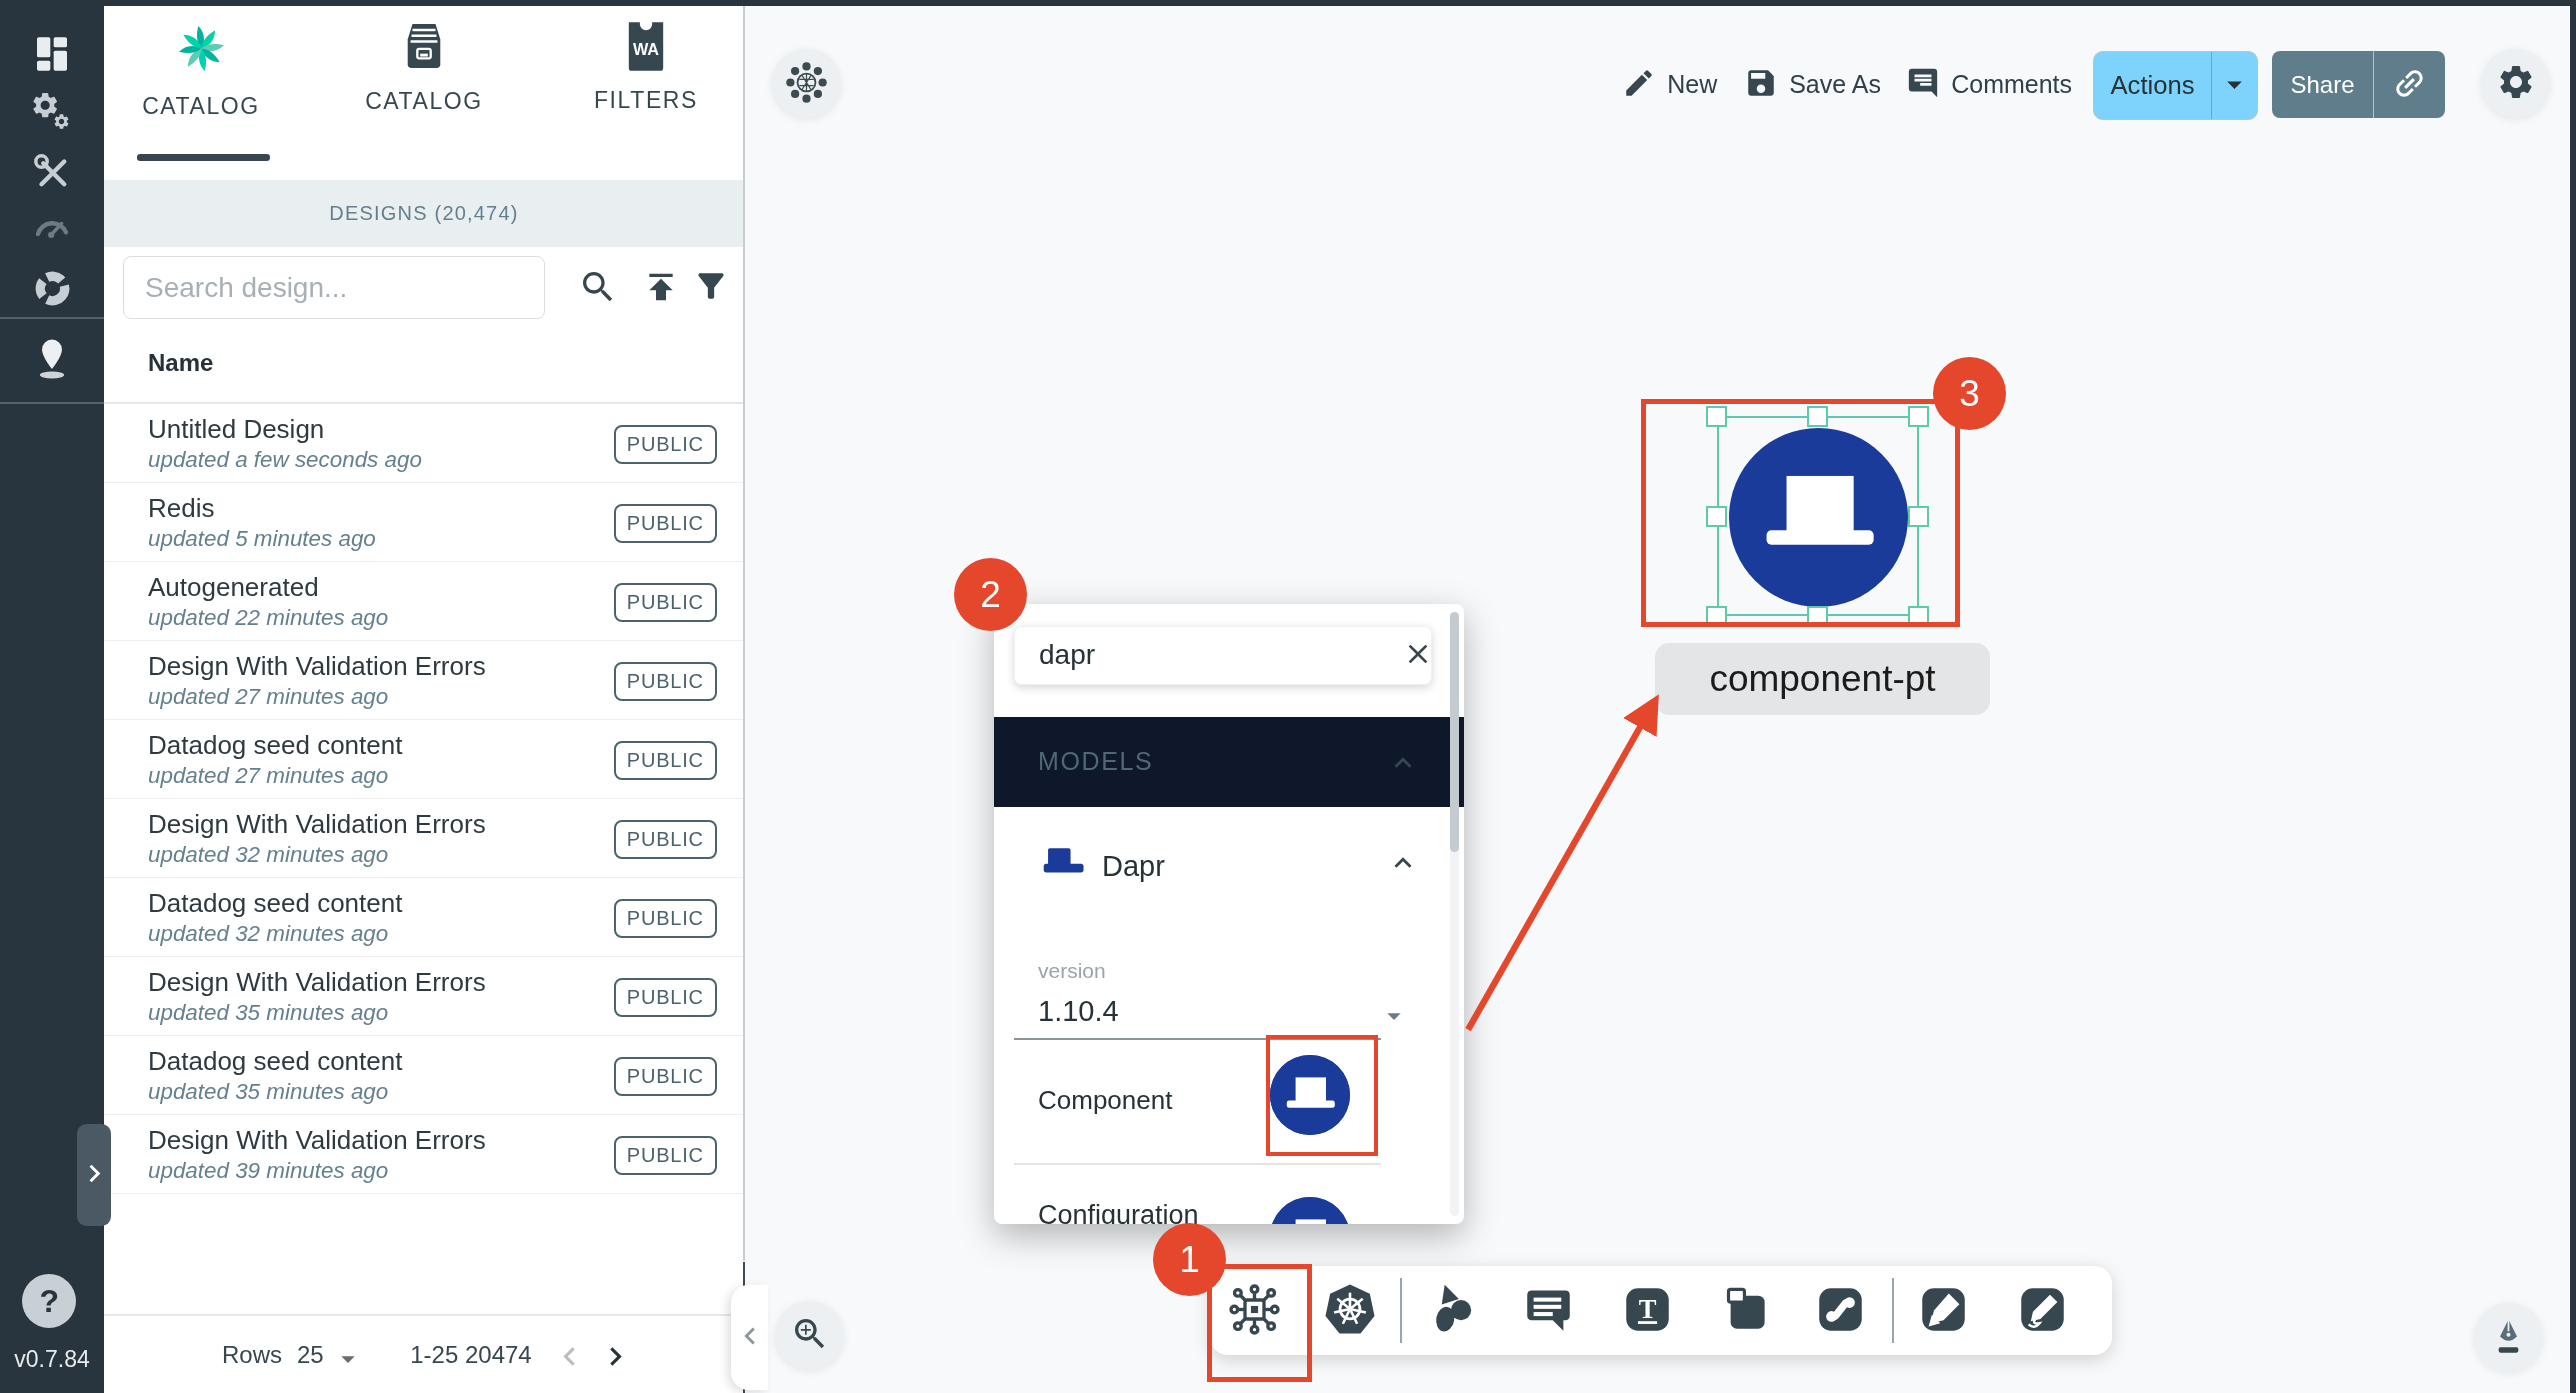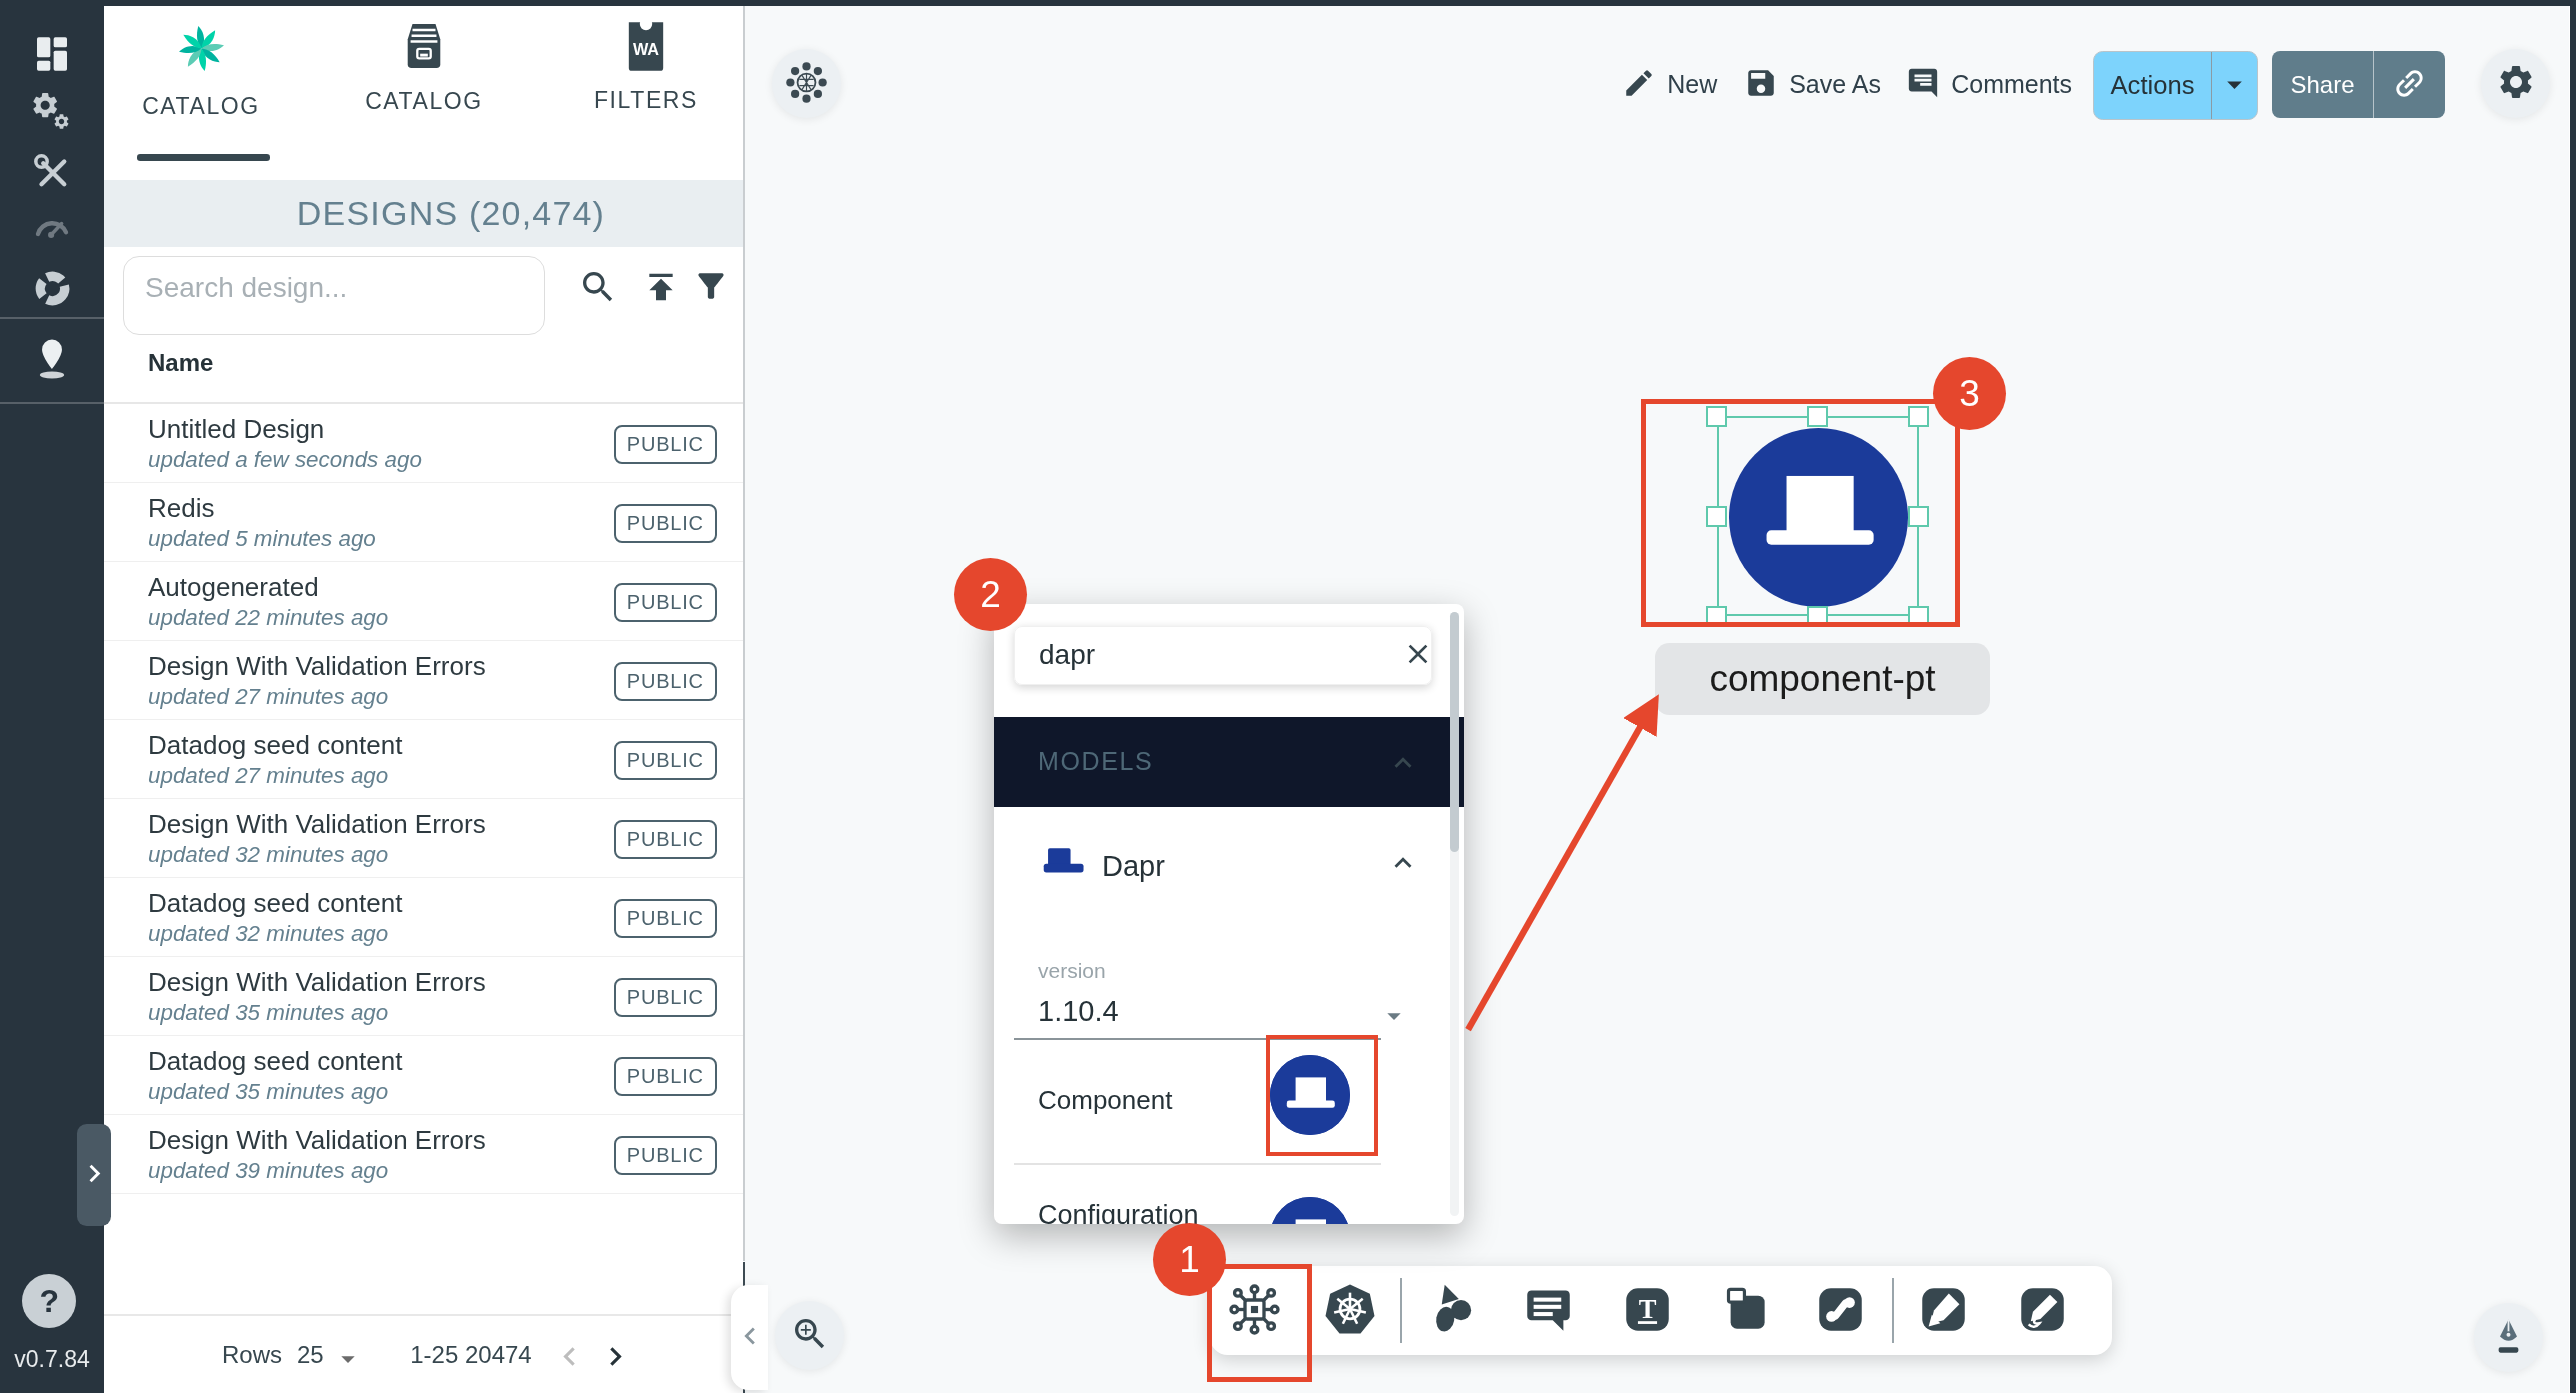--- a/index.html
+++ b/index.html
@@ -27,24 +27,24 @@
   
   #panel{left:104px;top:6.4px;width:640px;height:1387px;background:#fff;}
   #panel-edge-light{left:743px;top:6.4px;width:2.4px;height:1255px;background:#C9CDD0;z-index:3;}
   #panel-edge-dark{left:743px;top:1262px;width:2.4px;height:132px;background:#3C4A52;z-index:3;}
 
   .tab{position:absolute;top:16px;width:152px;height:144px;display:flex;flex-direction:column;align-items:center;justify-content:flex-start;cursor:pointer;}
   .tab-label{margin-top:14.4px;font-size:23px;letter-spacing:1.6px;color:#37474F;}
   #tab-underline{position:absolute;left:33px;top:148px;width:133px;height:6.4px;background:#37474F;border-radius:3.2px;}
 
   #panel-header{left:0;top:174px;width:640px;height:67px;background:#E9EEF1;color:var(--muted);
-    font-size:34px;letter-spacing:1.2px;padding-left:27px;}
-
-  #search-input{position:absolute;left:19px;top:250px;width:399px;height:61px;border:1.6px solid #DDDDDD;border-radius:16px;
-    font-size:28px;color:#263238;padding:0 0 16px 21px;outline:none;font-family:inherit;}
+    font-size:20px;letter-spacing:1.2px;}
+
+  #search-input{position:absolute;left:19px;top:250px;width:399px;height:61px;border:1.6px solid #DDDDDD;border-radius:8px;
+    font-size:28px;color:#263238;padding:0 0 0 21px;outline:none;font-family:inherit;}
   #search-input::placeholder{color:#A8B0B5;}
   .panel-icon{position:absolute;top:261px;width:42px;height:42px;}
 
   #col-name{position:absolute;left:44px;top:343px;font-size:24px;font-weight:bold;color:#263238;}
   #col-divider{position:absolute;left:0;top:396px;width:640px;height:1.6px;background:#E7E7E7;}
 
   #design-list{position:absolute;left:0;top:398px;width:640px;height:791px;overflow:hidden;}
   .design-row{position:relative;width:640px;height:79px;border-bottom:1.6px solid #EFEFEF;box-sizing:border-box;cursor:pointer;padding-left:16px;}
   .row-name{position:absolute;left:44px;top:9.6px;font-size:26px;color:#2E3A40;}
   .row-updated{position:absolute;left:44px;top:43px;font-size:22.4px;font-style:italic;color:var(--muted);}

